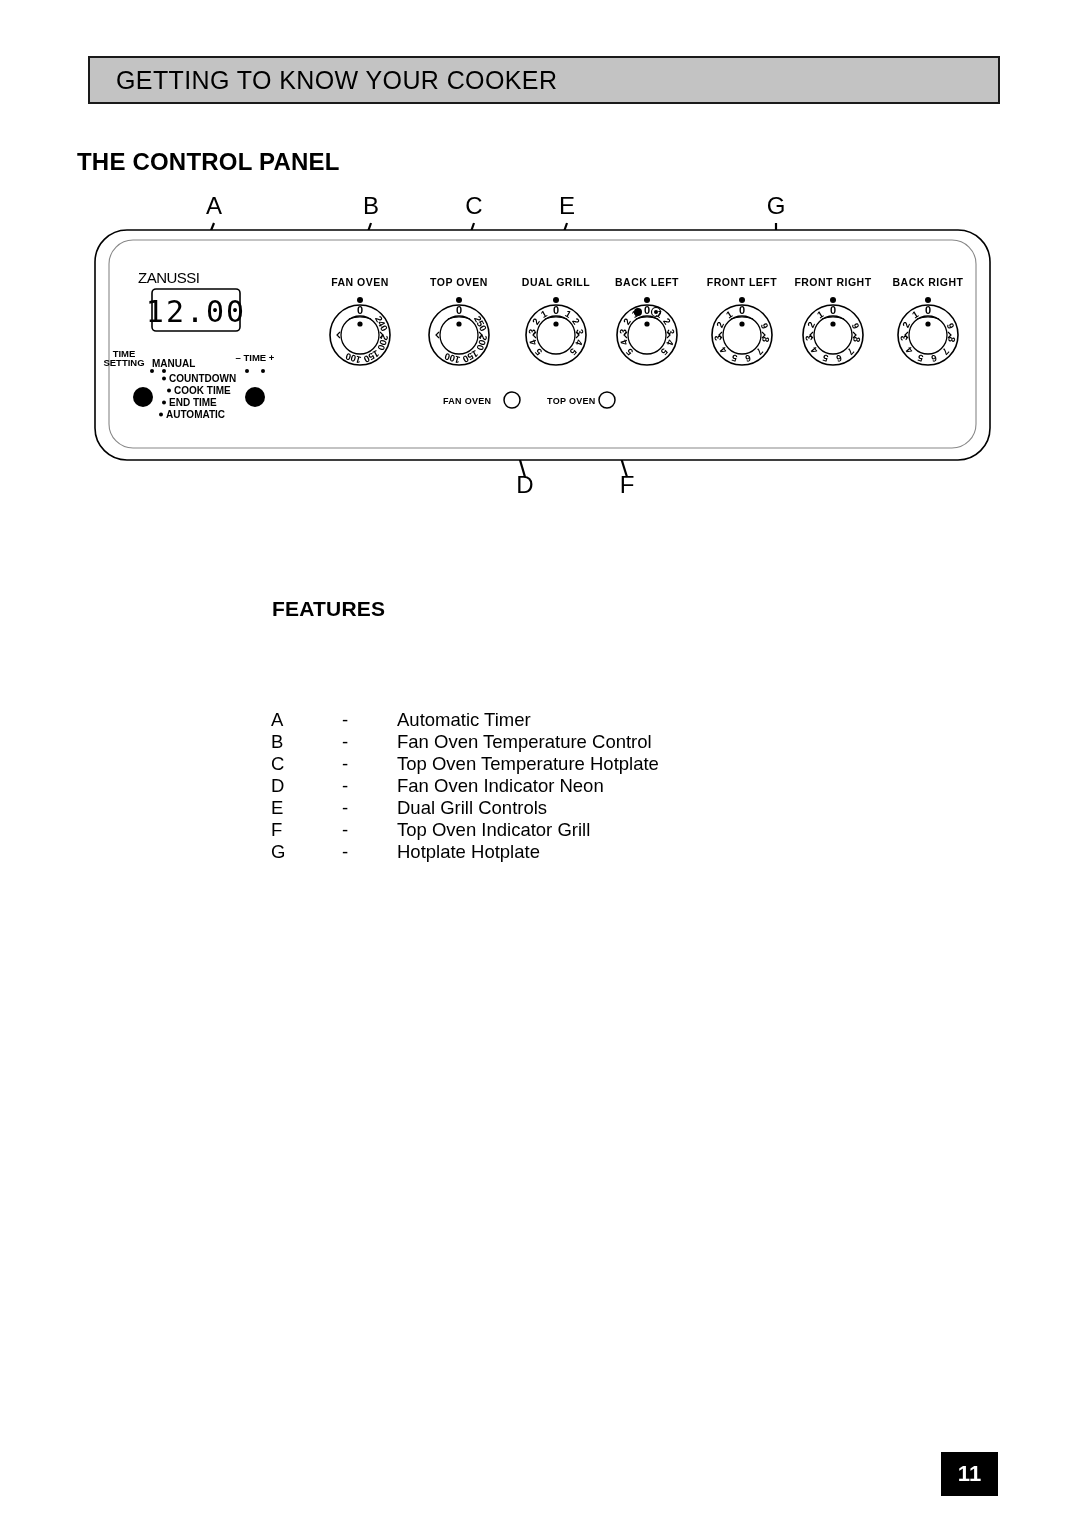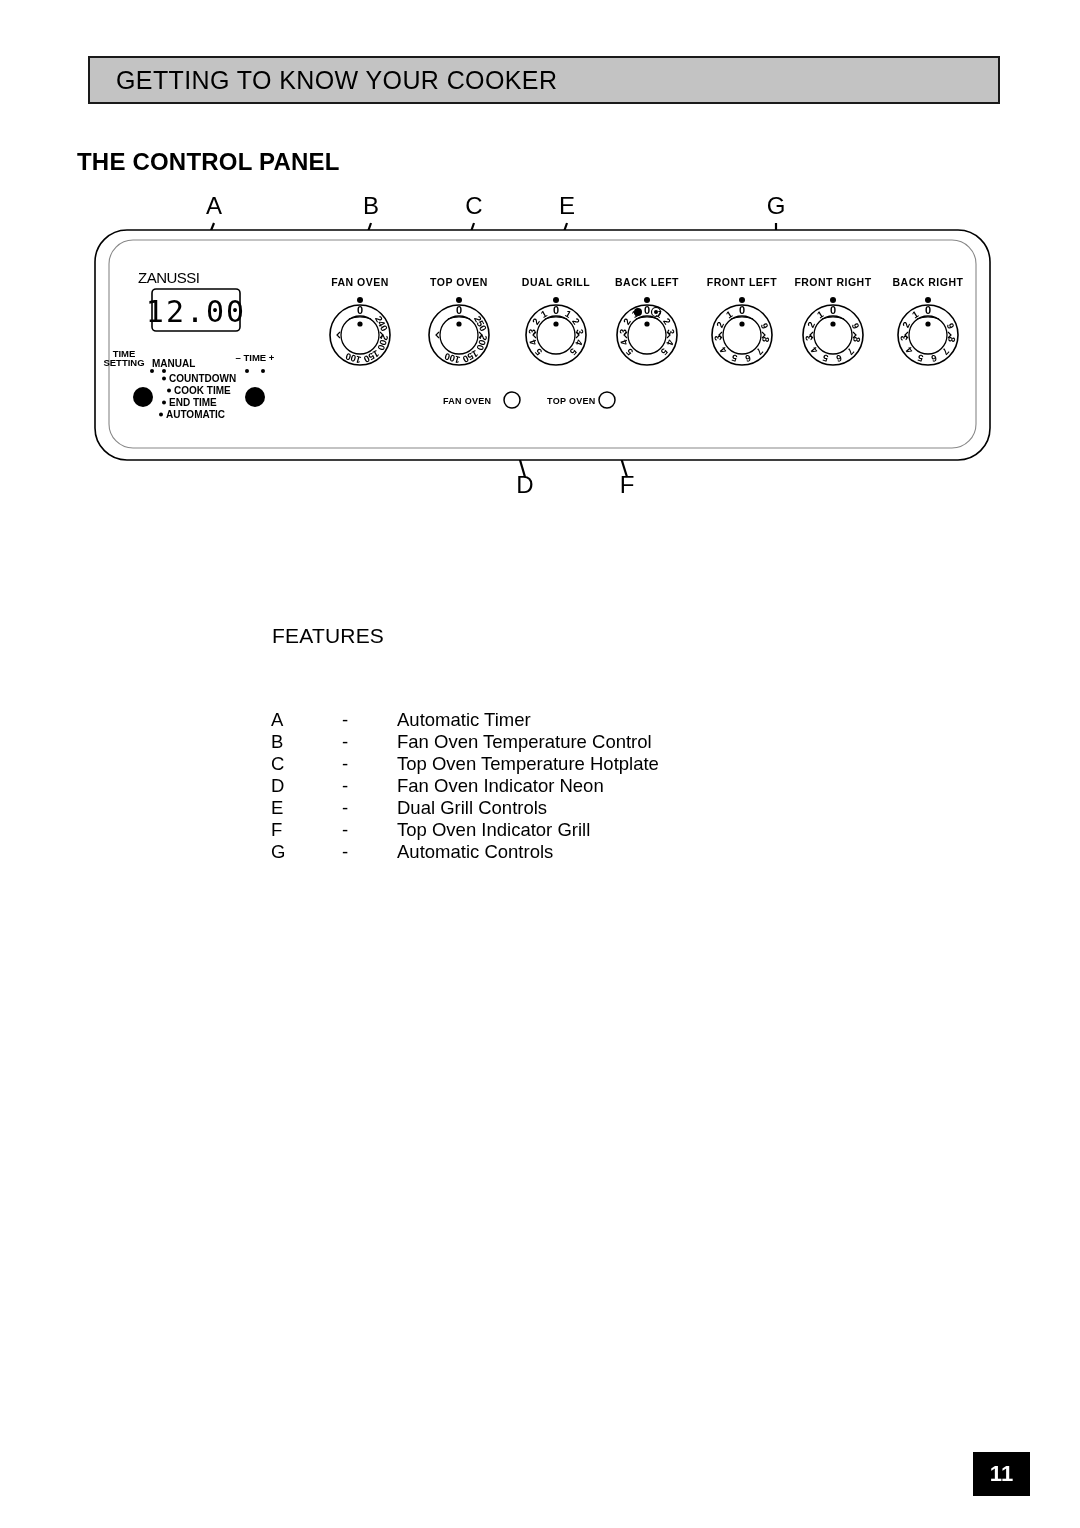--- a/index.html
+++ b/index.html
@@ -44,23 +44,22 @@
     top: 148px;
     font-size: 24px;
     font-weight: bold;
     letter-spacing: 0.2px;
   }
   #features-heading {
     position: absolute;
     left: 272px;
     top: 597px;
     font-size: 21px;
-    font-weight: normal;
+    font-weight: bold;
     letter-spacing: 0.2px;
-    margin-top: 27px;
   }
 
   
   #panel-diagram {
     position: absolute;
     left: 0px;
     top: 185px;
     width: 1080px;
     height: 330px;
   }
@@ -90,21 +89,20 @@
     top: 1452px;
     width: 57px;
     height: 44px;
     background: #000000;
     color: #ffffff;
     font-size: 22px;
     font-weight: bold;
     display: flex;
     align-items: center;
     justify-content: center;
-    margin-left: 32px;
   }
 
   
   svg text {
     font-family: "Liberation Sans", sans-serif;
     fill: #000;
   }
   .callout-letter { font-size: 24px; }
   .knob-label { font-size: 10.5px; font-weight: bold; letter-spacing: 0.5px; }
   .neon-label { font-size: 9px; font-weight: bold; letter-spacing: 0.3px; }
@@ -358,18 +356,18 @@
         <td class="col-desc">Dual Grill Controls</td>
       </tr>
       <tr>
         <td class="col-key">F</td>
         <td class="col-dash">-</td>
         <td class="col-desc">Top Oven Indicator Grill</td>
       </tr>
       <tr>
         <td class="col-key">G</td>
         <td class="col-dash">-</td>
-        <td class="col-desc">Automatic Controls</td>
+        <td class="col-desc">Hotplate Hotplate</td>
       </tr>
     </tbody>
 </table>
 
 <div id="page-number-box">11</div>
 
 </body></html>

